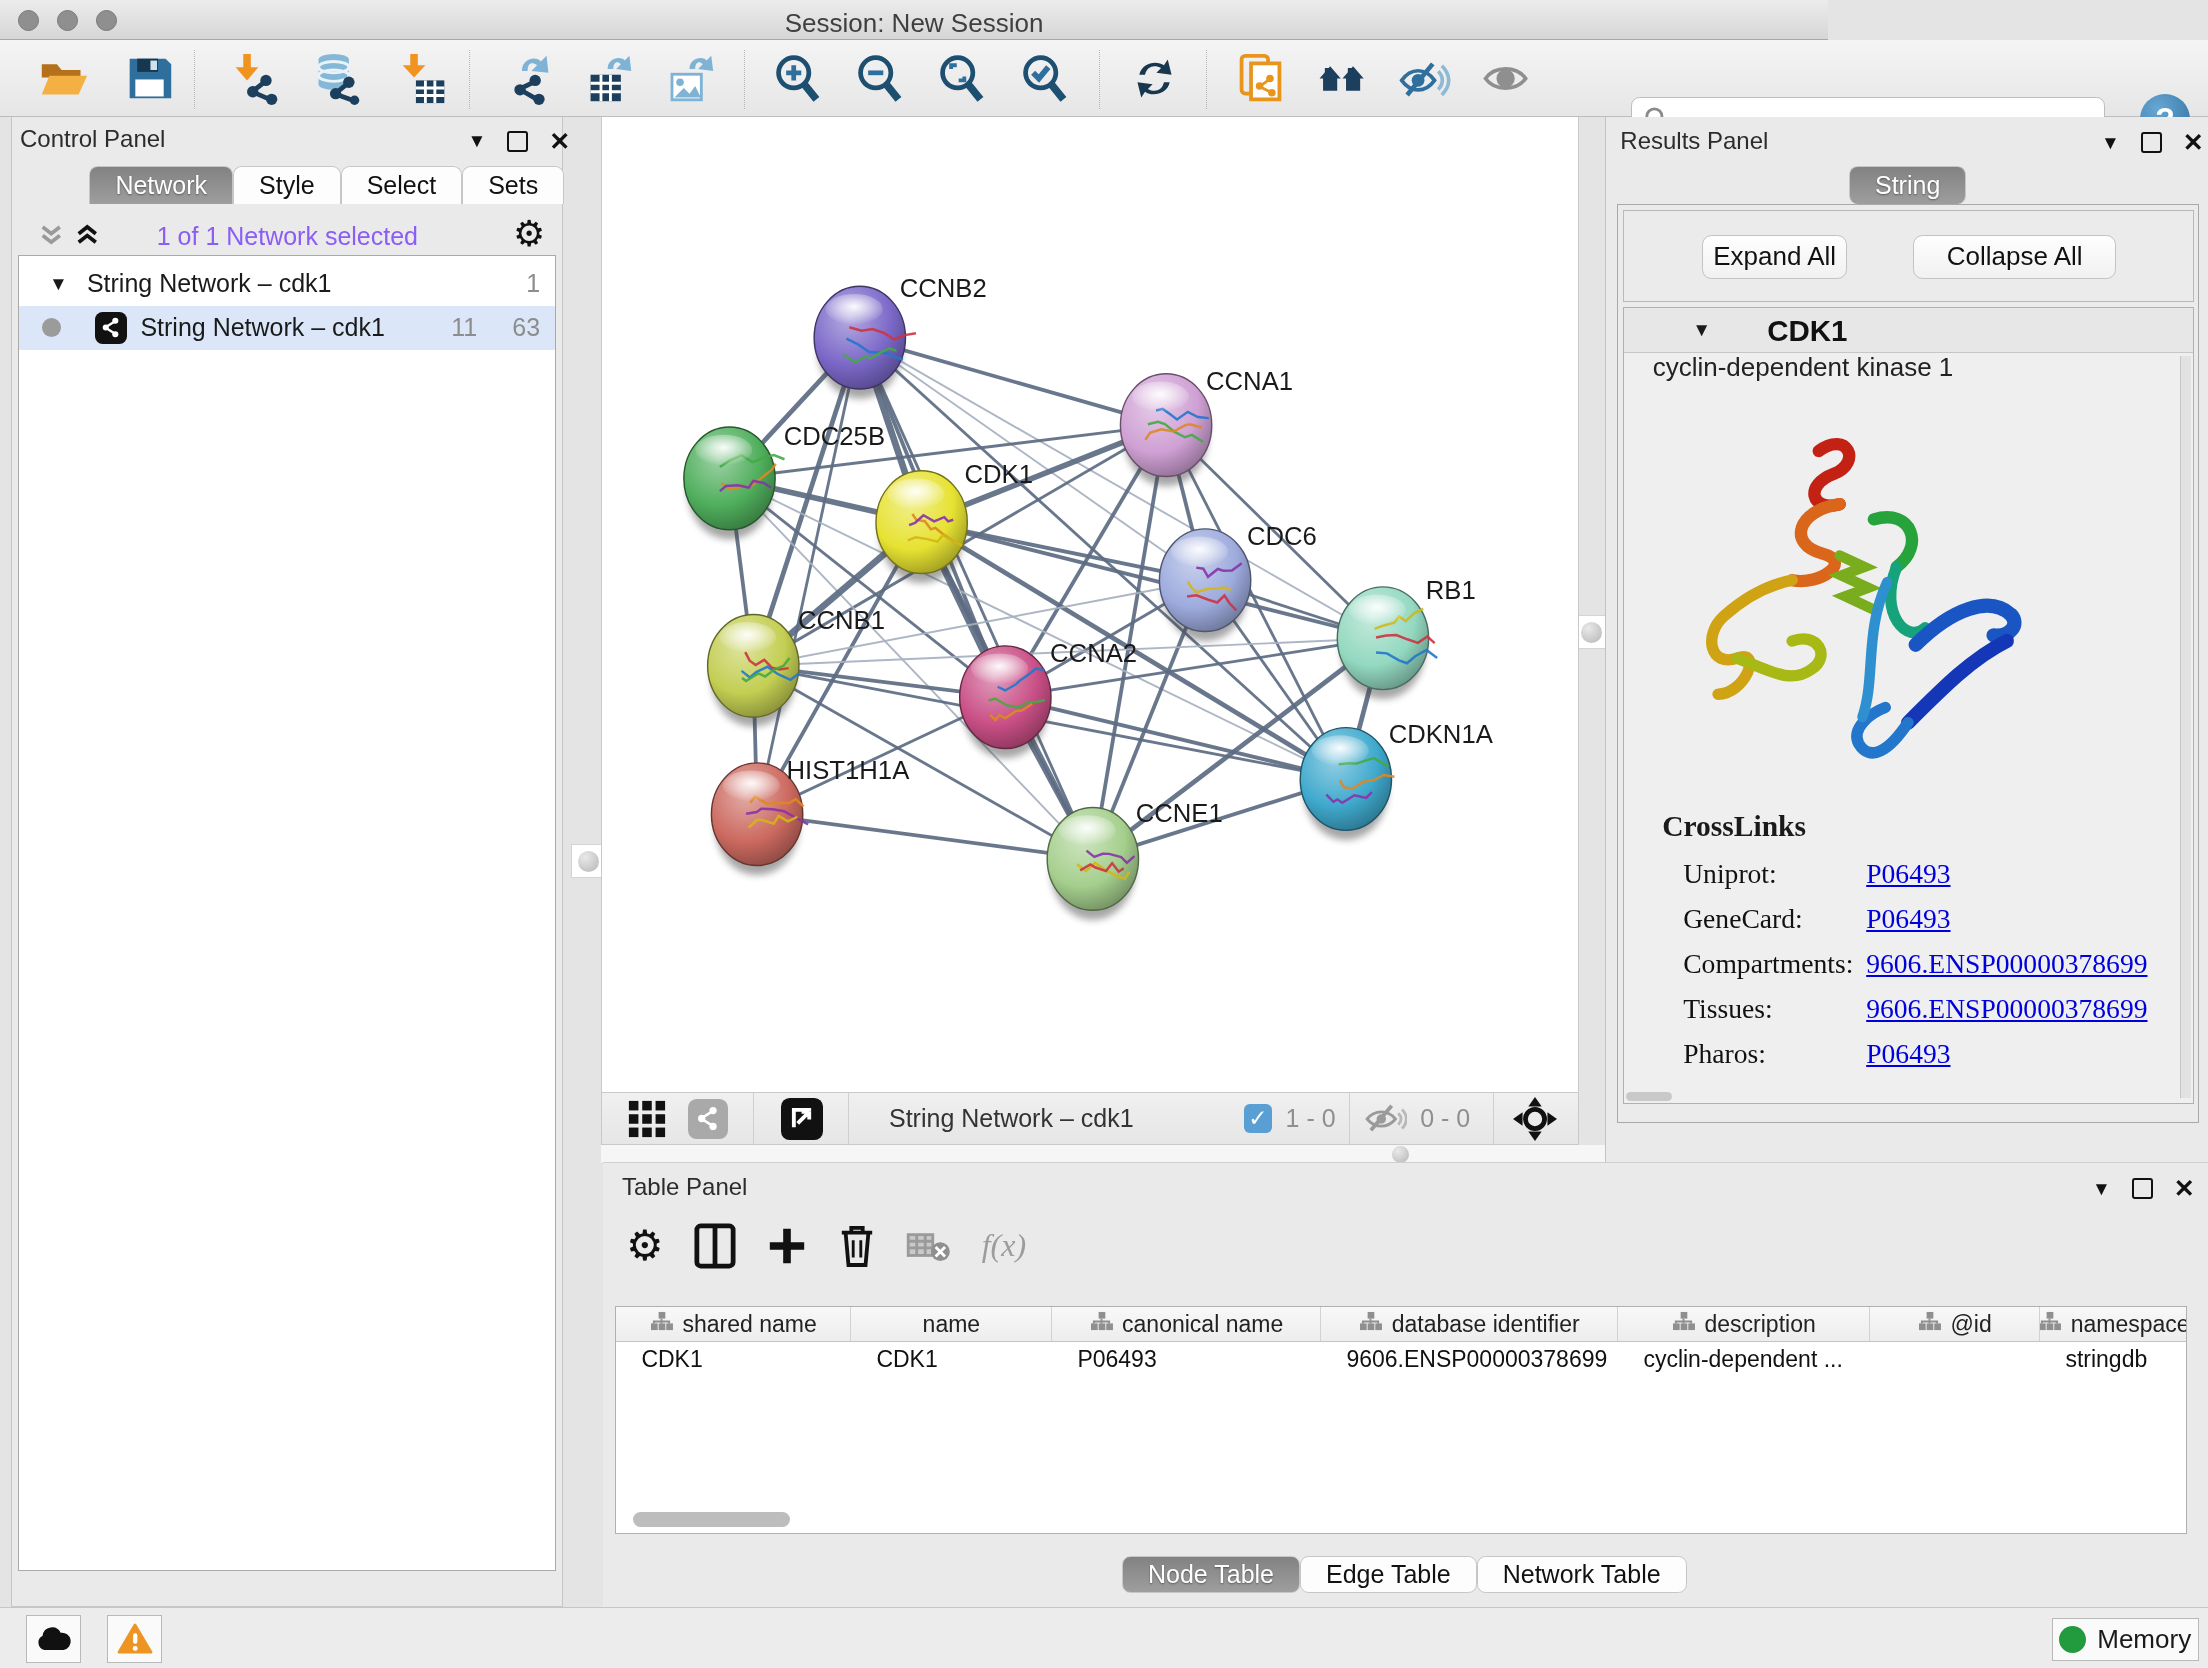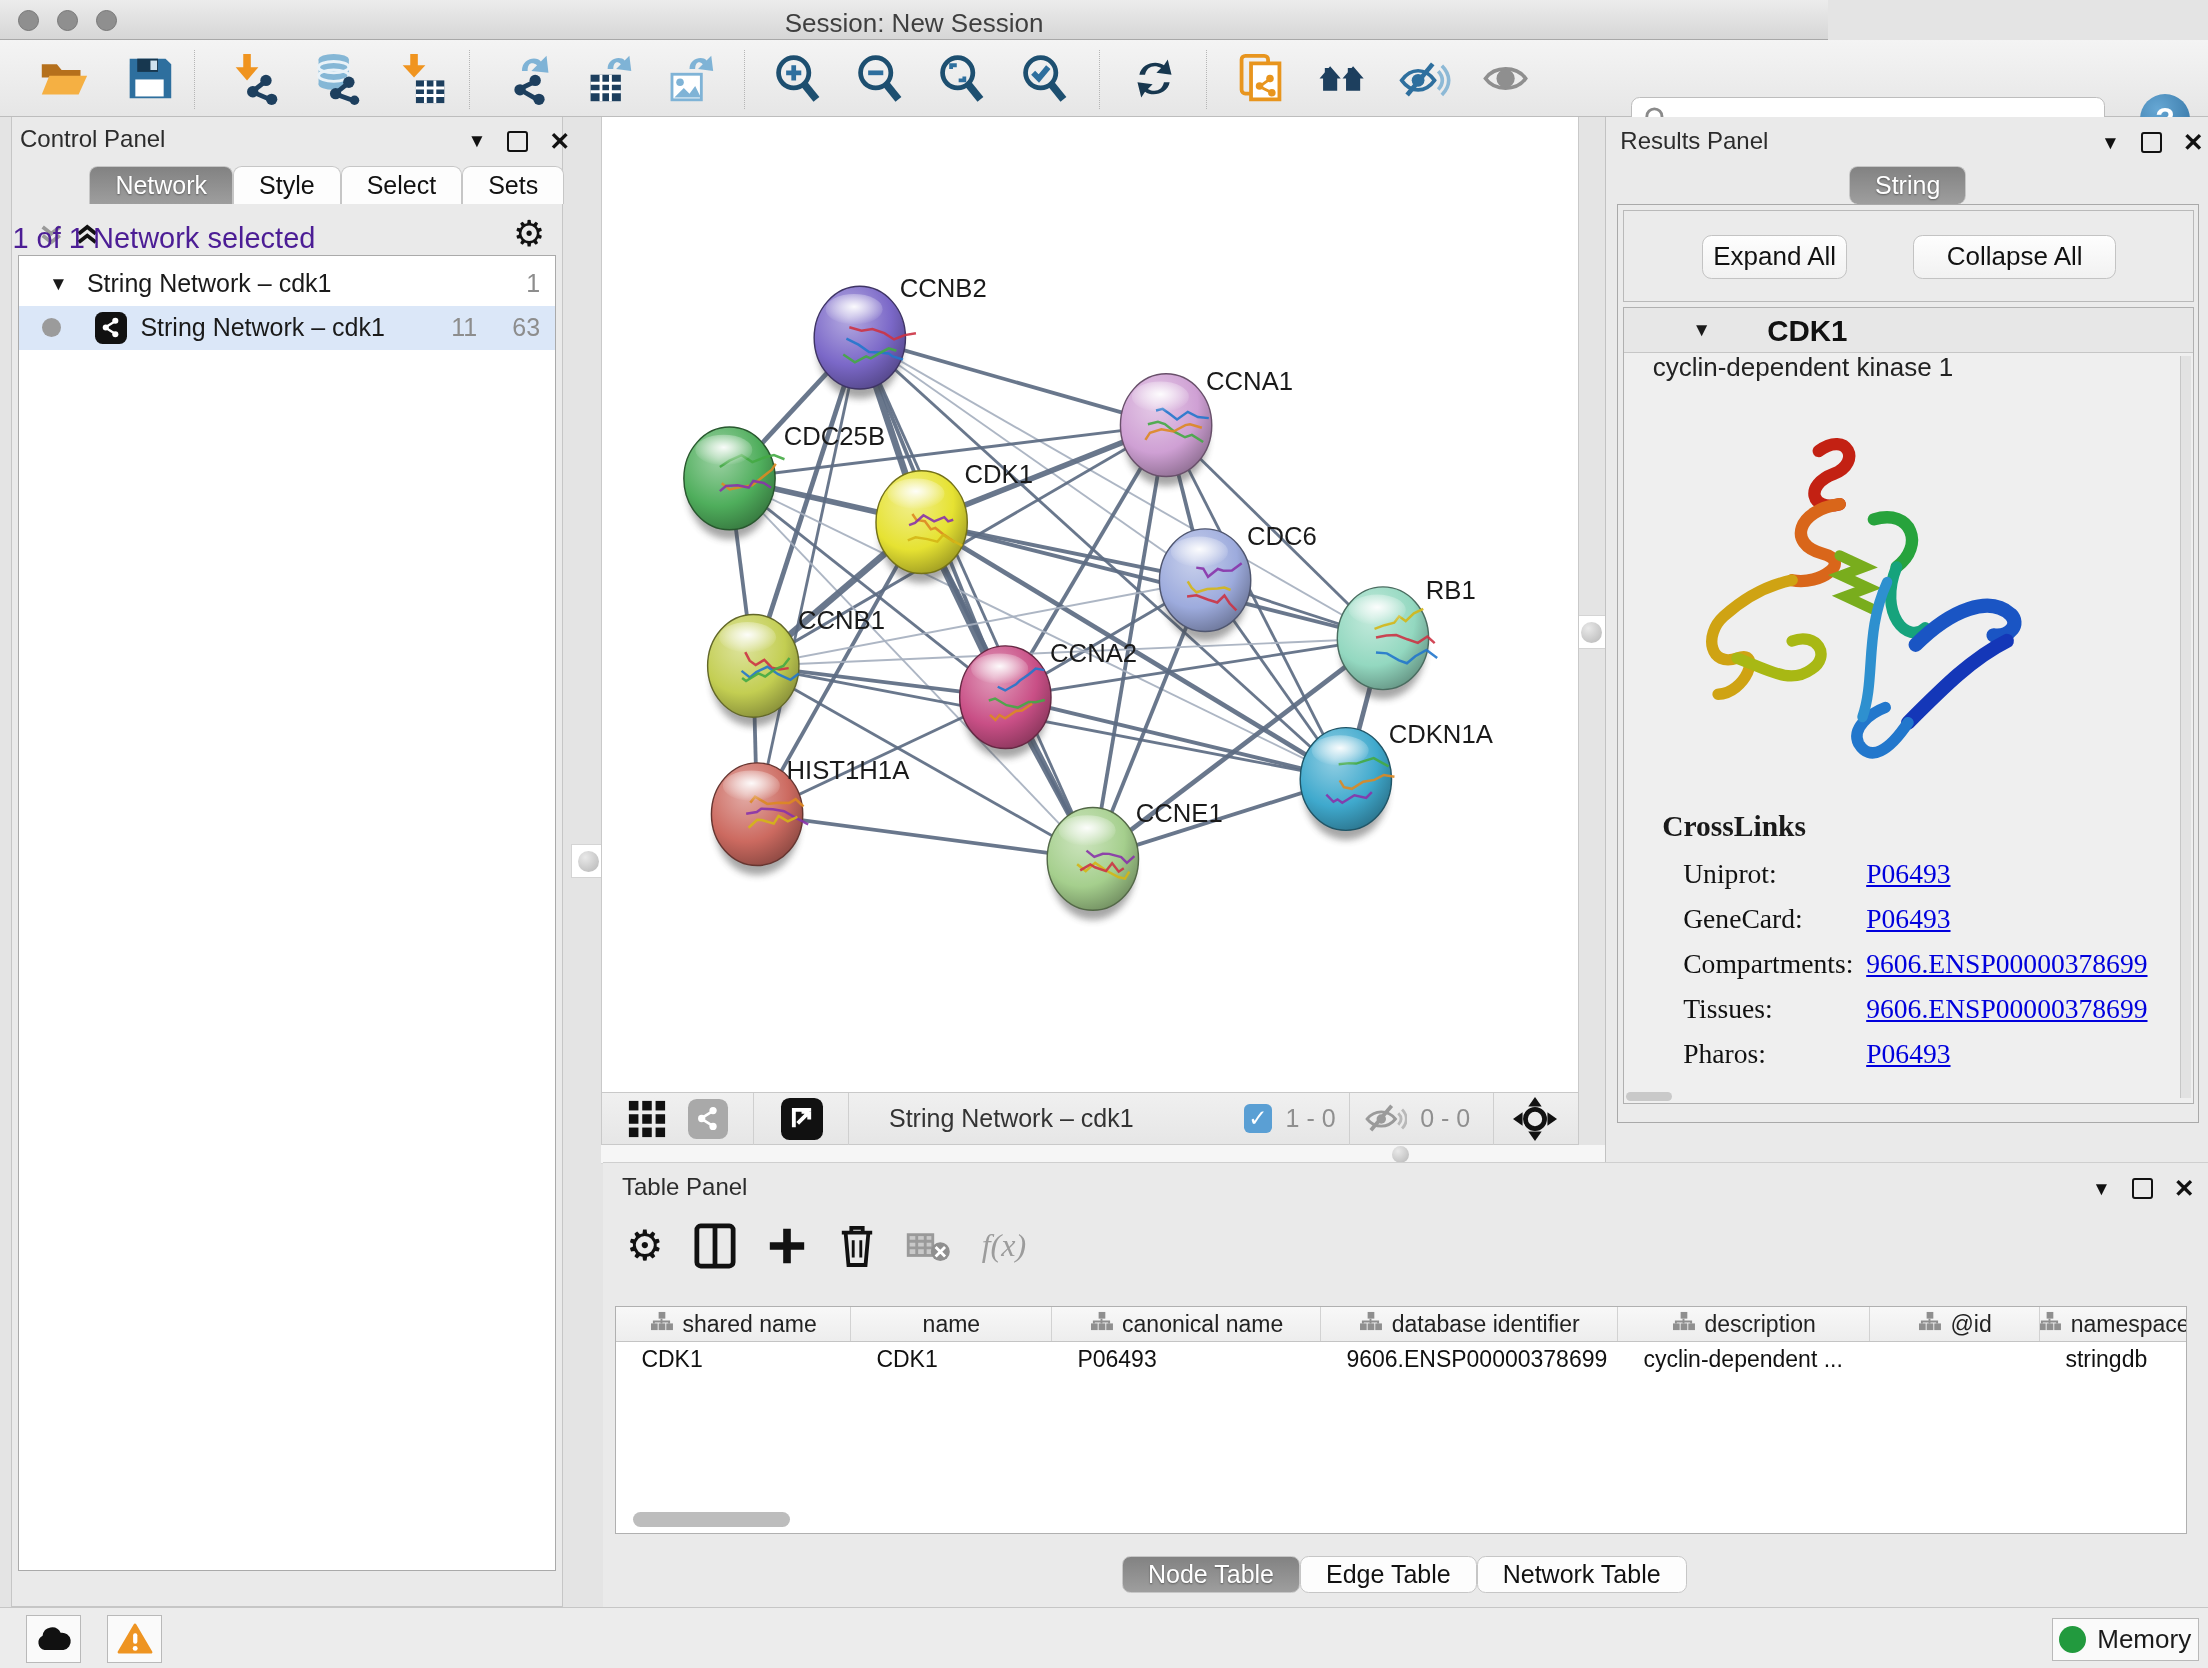--- a/index.html
+++ b/index.html
@@ -37,21 +37,21 @@
     background:#fdfdfd; border:1px solid #c6c6c6; border-bottom:none; font-size:25px;
     border-radius:8.6px 8.6px 0 0; padding:0 25px; color:#111; }
   .tabbtn.sel { background:linear-gradient(#828282,#9e9e9e); color:#fff; text-shadow:0 1px 1.9px rgba(0,0,0,.4); }
 
   
   .control-panel { position:absolute; left:11.4px; top:117px; width:552px; height:1490px;
     background:#eaeaea; border:1px solid #c6c6c6; border-top:none; }
   .cp-header { position:absolute; left:7.6px; top:7.6px; }
   .cp-tabs { position:absolute; left:77px; top:49px; height:38px; display:flex; }
   .cp-selrow { position:absolute; left:0; top:99px; width:100%; height:38px; }
-  .cp-selrow .lbl { position:absolute; left:0; width:100%; top:5.7px; font-size:29px; color:#4c1d95; }
+  .cp-selrow .lbl { position:absolute; left:0; width:100%; text-align:center; top:5.7px; font-size:25px; color:#8b5cf6; }
   .gearglyph { font-family:"DejaVu Sans", sans-serif; font-size:36px; color:#111; line-height:1; }
   .tree { position:absolute; left:5.7px; top:138px; width:538px; height:1316px; background:#fff; border:1px solid #aaa; }
   .tree-row { position:relative; width:100%; height:44px; display:flex; align-items:center; font-size:25px; }
   .tree-row.sel { background:#dbe7f8; }
   .tr-num { position:absolute; color:#8d8d8d; font-size:25px; }
   .net-ic { width:32px; height:32px; background:#111; border-radius:7.6px; display:flex; align-items:center; justify-content:center; }
 
   
   .canvas { position:absolute; left:601px; top:117px; width:978px; height:1028px;
     background:#fff; border:1px solid #c9c9c9; border-top:none; }

